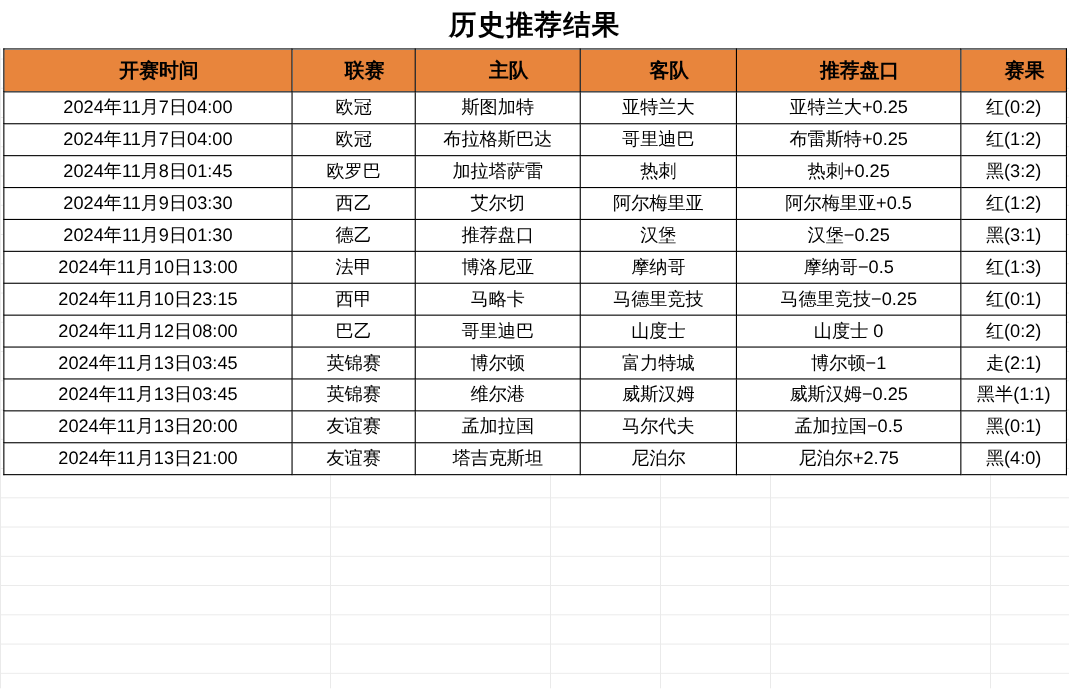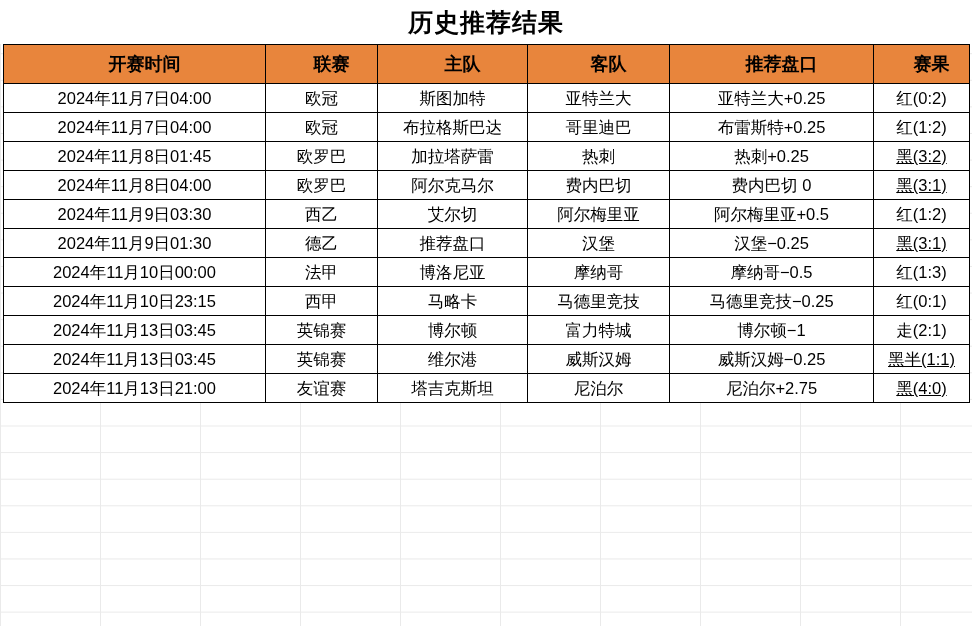--- a/index.html
+++ b/index.html
@@ -78,21 +78,21 @@
   }
   
   col.c-time   { width: 262px; }
   col.c-league { width: 112px; }
   col.c-home   { width: 150px; }
   col.c-away   { width: 142px; }
   col.c-line   { width: 204px; }
   col.c-result { width: 96px; }
 
   td.res-red   { color: #ff0000; }
-  td.res-black { color: #000000; text-decoration: underline; }
+  td.res-black { color: #000000; }
   td.res-green { color: #92d050; }
 
   .empty-rows {
     width: 966px;
     margin-left: 3px;
   }
 </style>
 </head>
 <body>
 
@@ -143,76 +143,84 @@
           </tr>
           <tr>
             <td>2024年11月8日01:45</td>
             <td>欧罗巴</td>
             <td>加拉塔萨雷</td>
             <td>热刺</td>
             <td>热刺+0.25</td>
             <td class="res-black">黑(3:2)</td>
           </tr>
           <tr>
-            <td>2024年11月8日04:00</td>
-            <td>欧罗巴</td>
-            <td>阿尔克马尔</td>
-            <td>费内巴切</td>
-            <td>费内巴切 0</td>
-            <td class="res-black">黑(3:1)</td>
-          </tr>
-          <tr>
             <td>2024年11月9日03:30</td>
             <td>西乙</td>
             <td>艾尔切</td>
             <td>阿尔梅里亚</td>
             <td>阿尔梅里亚+0.5</td>
             <td class="res-red">红(1:2)</td>
           </tr>
           <tr>
             <td>2024年11月9日01:30</td>
             <td>德乙</td>
             <td>推荐盘口</td>
             <td>汉堡</td>
             <td>汉堡−0.25</td>
             <td class="res-black">黑(3:1)</td>
           </tr>
           <tr>
-            <td>2024年11月10日00:00</td>
+            <td>2024年11月10日13:00</td>
             <td>法甲</td>
             <td>博洛尼亚</td>
             <td>摩纳哥</td>
             <td>摩纳哥−0.5</td>
             <td class="res-red">红(1:3)</td>
           </tr>
           <tr>
             <td>2024年11月10日23:15</td>
             <td>西甲</td>
             <td>马略卡</td>
             <td>马德里竞技</td>
             <td>马德里竞技−0.25</td>
             <td class="res-red">红(0:1)</td>
           </tr>
           <tr>
+            <td>2024年11月12日08:00</td>
+            <td>巴乙</td>
+            <td>哥里迪巴</td>
+            <td>山度士</td>
+            <td>山度士 0</td>
+            <td class="res-red">红(0:2)</td>
+          </tr>
+          <tr>
             <td>2024年11月13日03:45</td>
             <td>英锦赛</td>
             <td>博尔顿</td>
             <td>富力特城</td>
             <td>博尔顿−1</td>
             <td class="res-green">走(2:1)</td>
           </tr>
           <tr>
             <td>2024年11月13日03:45</td>
             <td>英锦赛</td>
             <td>维尔港</td>
             <td>威斯汉姆</td>
             <td>威斯汉姆−0.25</td>
             <td class="res-black">黑半(1:1)</td>
           </tr>
           <tr>
+            <td>2024年11月13日20:00</td>
+            <td>友谊赛</td>
+            <td>孟加拉国</td>
+            <td>马尔代夫</td>
+            <td>孟加拉国−0.5</td>
+            <td class="res-black">黑(0:1)</td>
+          </tr>
+          <tr>
             <td>2024年11月13日21:00</td>
             <td>友谊赛</td>
             <td>塔吉克斯坦</td>
             <td>尼泊尔</td>
             <td>尼泊尔+2.75</td>
             <td class="res-black">黑(4:0)</td>
           </tr>
         </tbody>
     </table>
 

